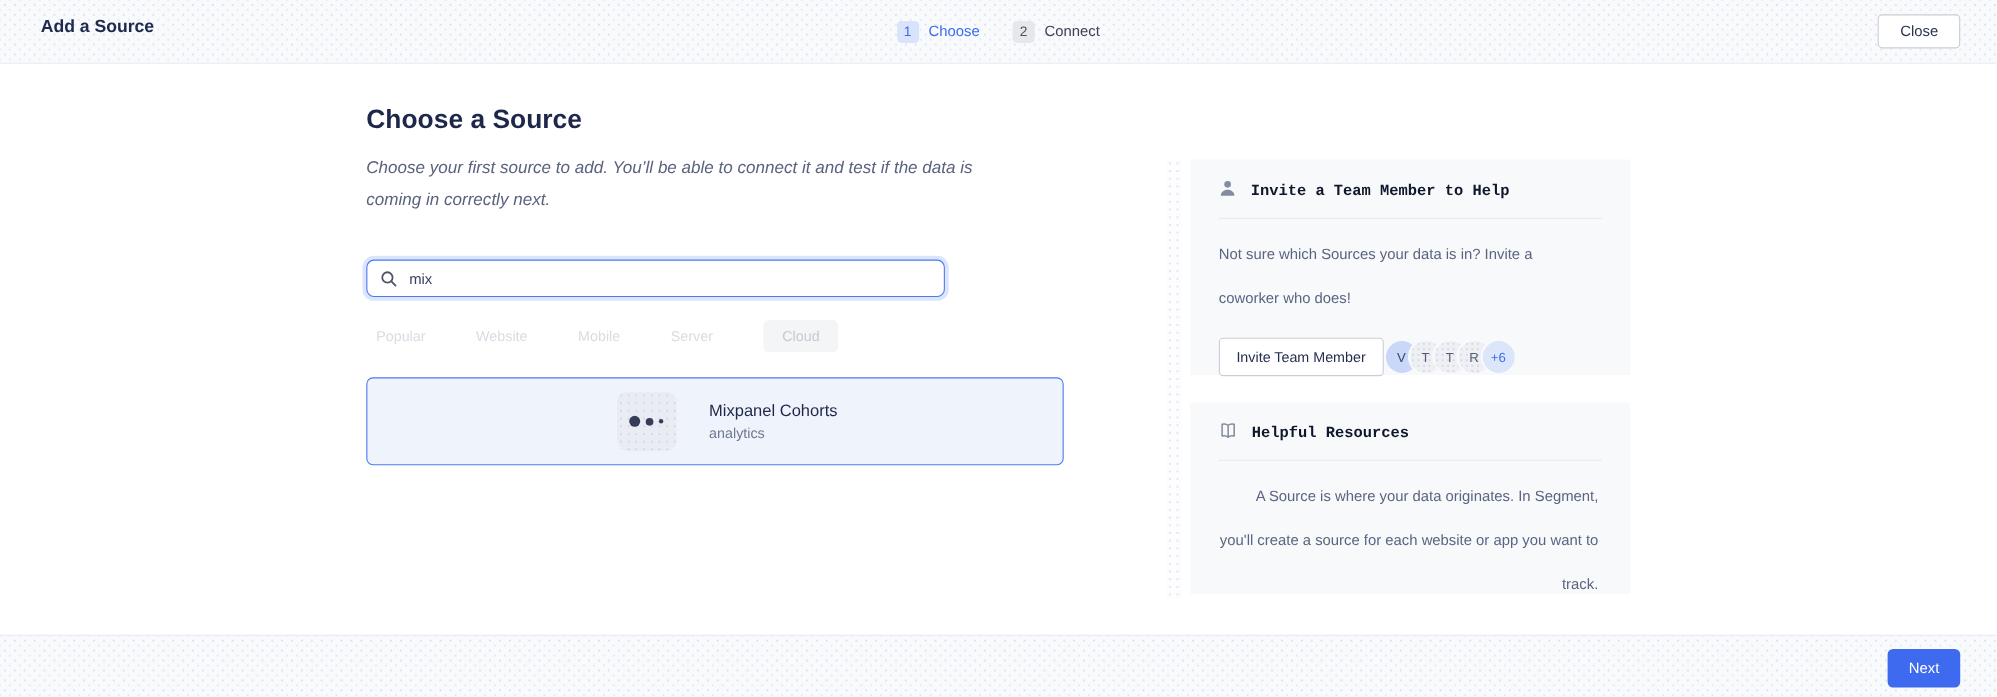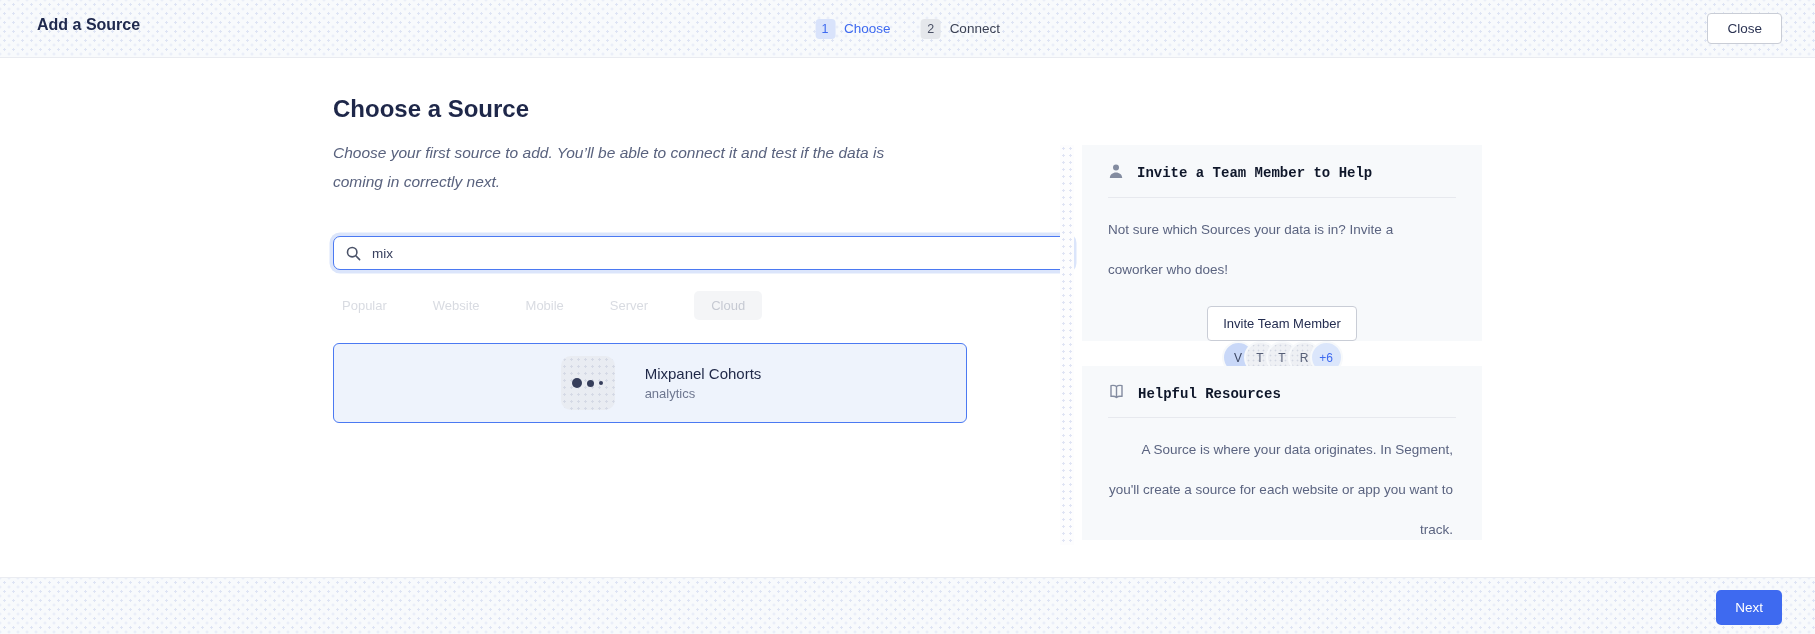--- a/index.html
+++ b/index.html
@@ -52,21 +52,21 @@
   
   .main-heading{
     position:absolute;left:333px;top:95px;margin:0;
     font-size:24px;font-weight:bold;color:#1e2749;
   }
   .main-desc{
     position:absolute;left:333px;top:138px;margin:0;width:600px;
     font-size:15.5px;line-height:29px;color:#59627e;font-style:italic;
   }
   .search-wrap{
-    position:absolute;left:333px;top:236px;width:740px;height:34px;
+    position:absolute;left:333px;top:236px;width:526px;height:34px;
     background:#fff;border:1px solid #4b79f2;border-radius:7px;
     box-shadow:0 0 0 3.5px #dbe5fb;
     display:flex;align-items:center;box-sizing:border-box;
   }
   .search-icon{display:flex;align-items:center;margin:0 9px 0 12px;}
   .search-input{
     flex:1;border:none;outline:none;background:transparent;
     font-size:13.5px;color:#39415f;font-family:inherit;height:100%;
   }
   .tabs{
@@ -115,21 +115,21 @@
   .panel-2{top:366px;height:174px;overflow:hidden;text-align:right;}
   .panel-head{display:flex;align-items:center;gap:13px;}
   .panel-title{font-size:14px;font-weight:bold;color:#0f172a;font-family:Liberation Mono, monospace;}
   .panel-rule{height:1px;background:#e7e9ee;margin-top:14px;}
   .panel-body{
     margin-top:12px;font-size:13.5px;line-height:40px;color:#5b6480;
   }
   .panel-1 .panel-body{width:330px;}
   .panel-2 .panel-body{width:345px;}
   .invite-row{
-    margin-top:16px;display:flex;align-items:center;justify-content:flex-start;flex-direction:column;
+    margin-top:16px;display:flex;align-items:center;justify-content:flex-start;
   }
   .invite-btn{
     background:#ffffff;border:1px solid #c9cdd6;border-radius:4px;
     padding:9px 15px;font-size:13px;color:#242d50;
     font-family:inherit;cursor:pointer;
   }
   .avatars{display:flex;align-items:center;}
   .avatar{
     width:33px;height:33px;border-radius:50%;
     display:flex;align-items:center;justify-content:center;

